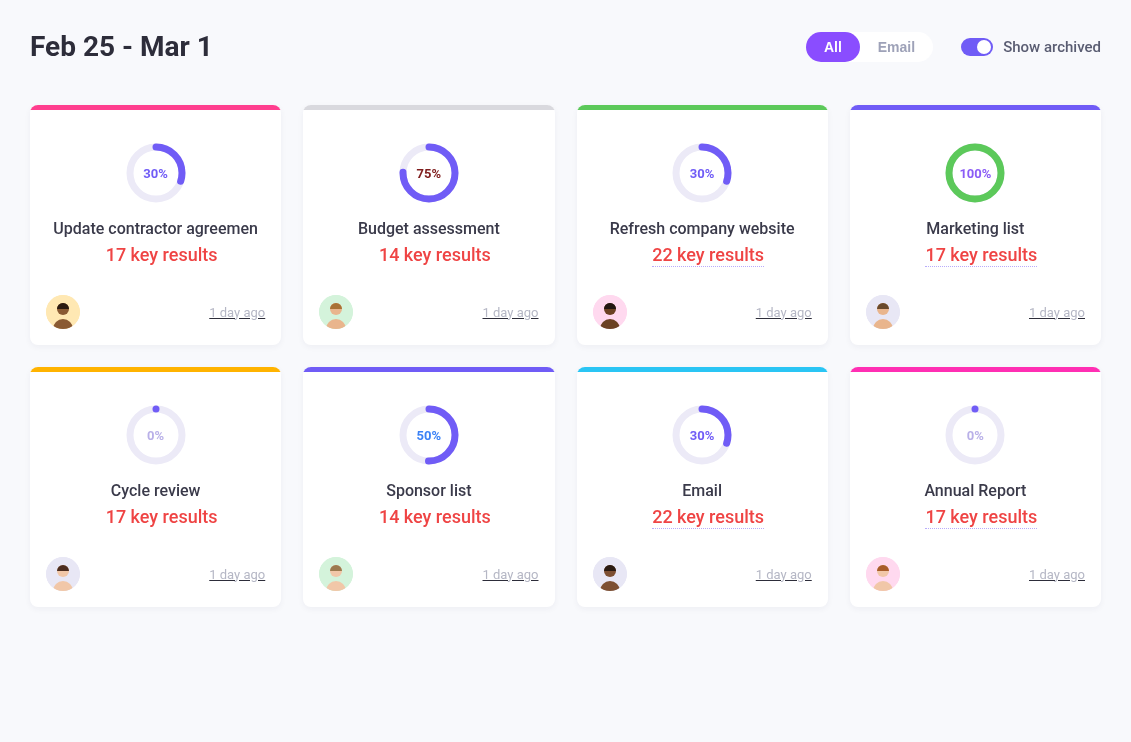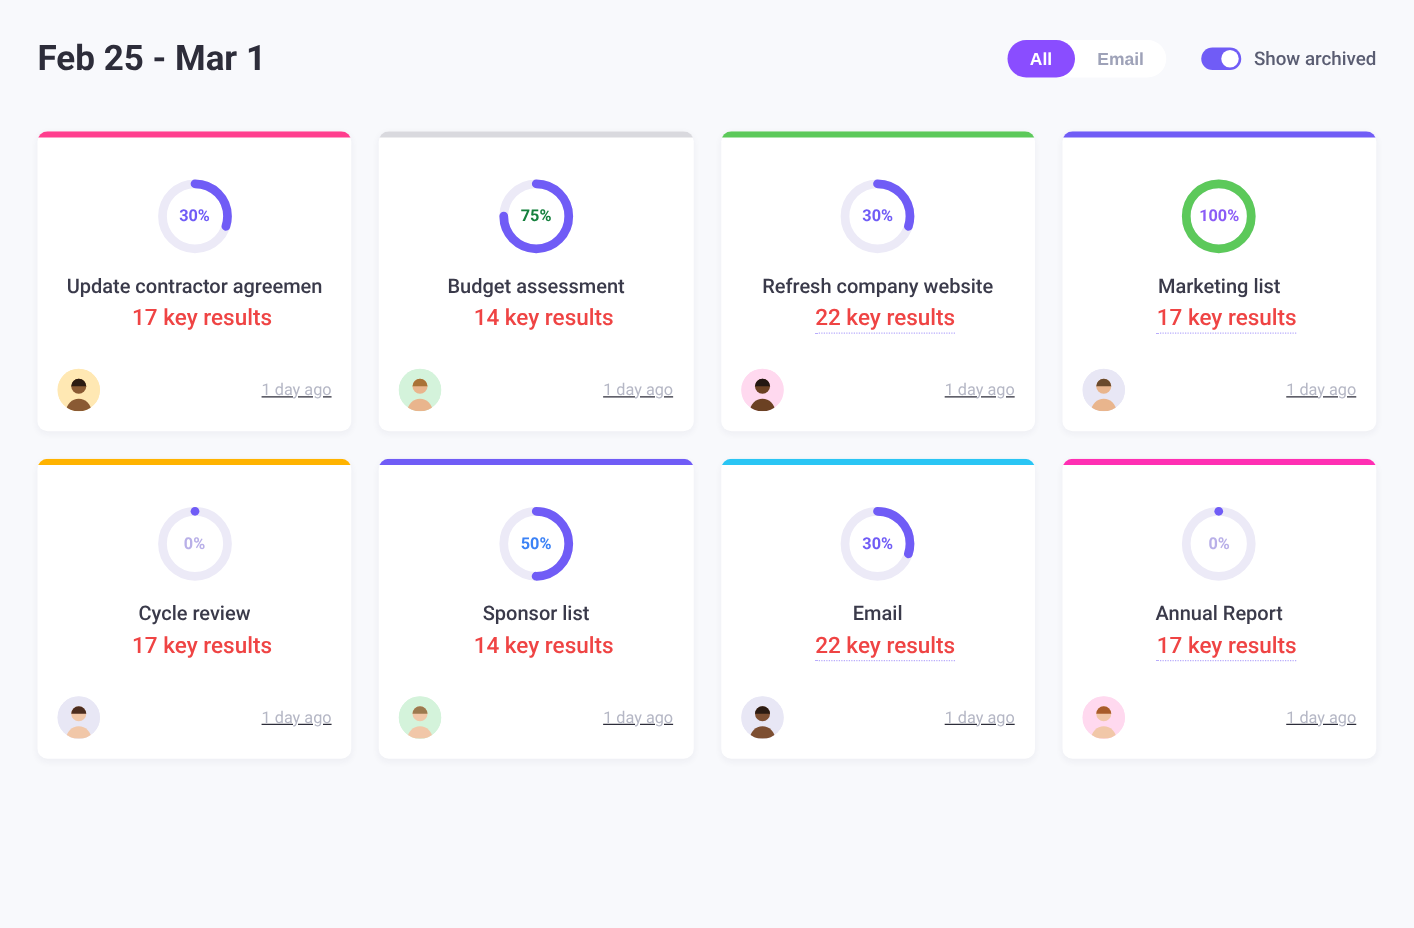--- a/index.html
+++ b/index.html
@@ -224,21 +224,21 @@
     </div>
   </div>
     <div class="card">
     <div class="card-top" style="background:#d9d9de"></div>
     <div class="progress-wrap">
       <div class="progress-ring">
         <svg width="64" height="64">
           <circle cx="32" cy="32" r="26" stroke="#eceaf7" stroke-width="7" fill="none"></circle>
           <circle cx="32" cy="32" r="26" stroke="#705cf6" stroke-width="7" fill="none" stroke-linecap="round" stroke-dasharray="122.52211349000194 163.36281798666926"></circle>
         </svg>
-        <div class="progress-pct" style="color:#15803d">75%</div>
+        <div class="progress-pct" style="color:#7f1d1d">75%</div>
       </div>
     </div>
     <div class="card-title">Budget assessment</div>
     <div class="card-subtitle ">14 key results</div>
     <div class="card-footer">
       <div class="avatar" style="background:#d4f3db">
         <svg viewBox="0 0 34 34">
           <circle cx="17" cy="17" r="17" fill="#d4f3db"></circle>
           <circle cx="17" cy="14" r="6" fill="#e9b58d"></circle>
           <path d="M17 8 a6 6 0 0 1 6 6 h-12 a6 6 0 0 1 6 -6" fill="#a97236"></path>

